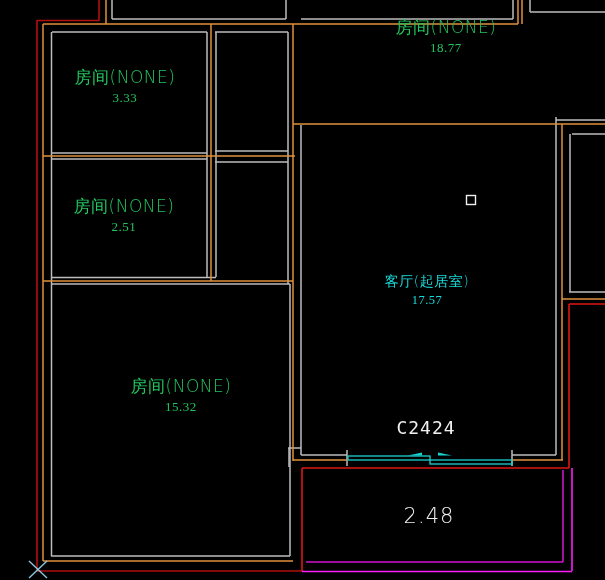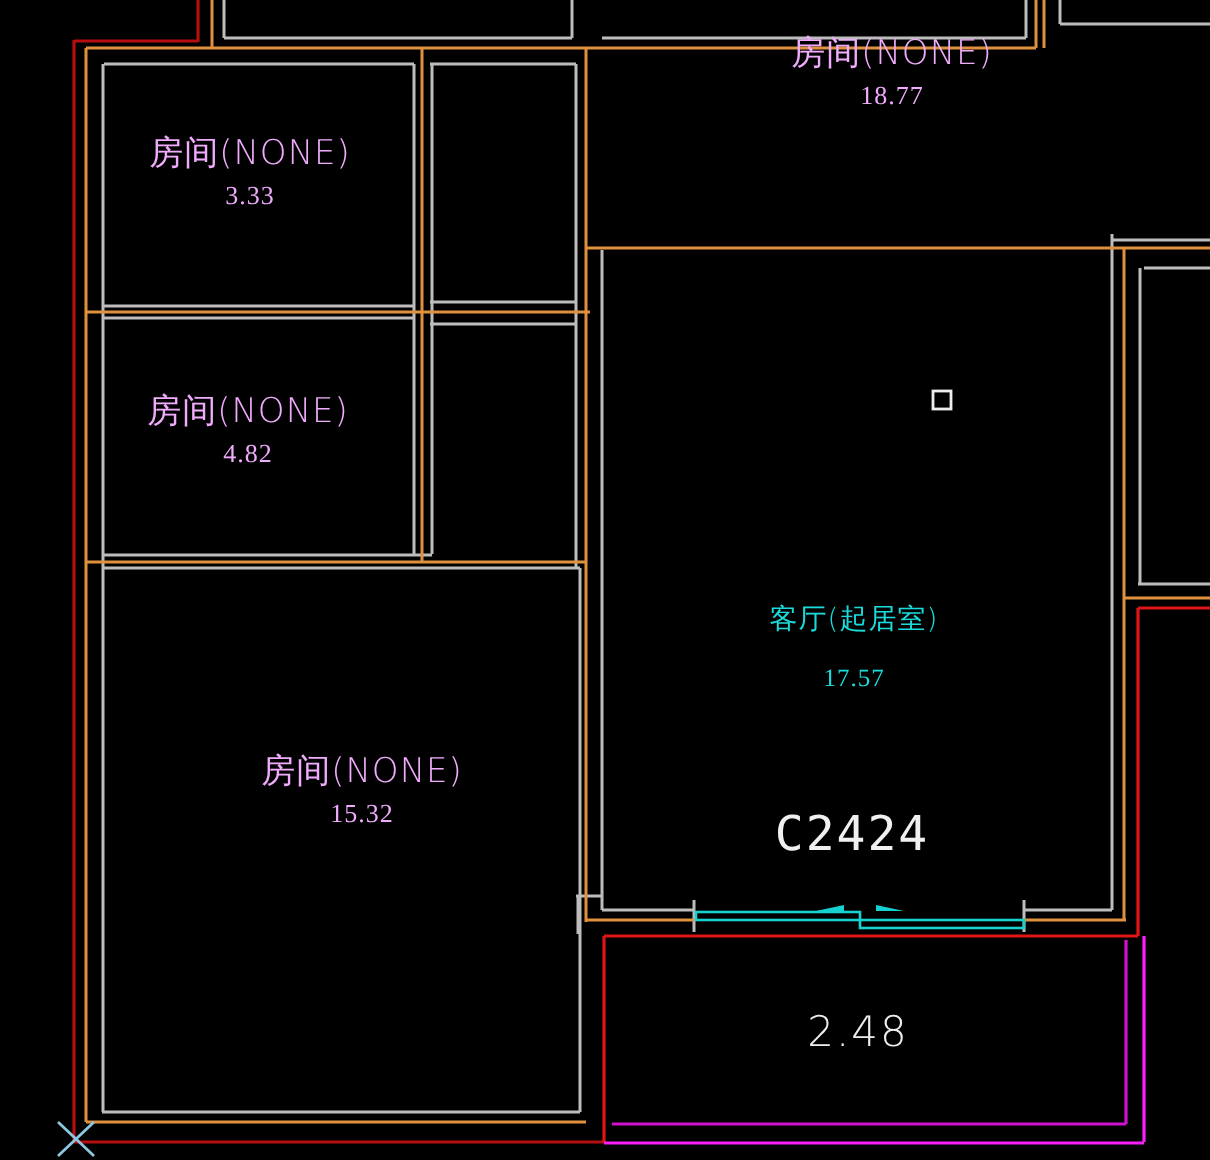--- a/index.html
+++ b/index.html
@@ -9,37 +9,37 @@
     background:#000;
     overflow:hidden;
     font-family:"DejaVu Sans", sans-serif;
   }
   #plan-svg{position:absolute;left:0;top:0;}
   .lbl{
     position:absolute;
     transform:translateX(-50%);
     text-align:center;
     white-space:nowrap;
-    color:#f0abfc;
+    color:#22c55e;
     font-weight:300;
     letter-spacing:0.5px;
   }
   .lbl .name{display:block;font-size:17px;line-height:21px;}
   .lbl .val{display:block;font-size:13px;line-height:12px;margin-top:4px;font-family:Liberation Serif, serif;}
   .lbl-room-a{left:125px;top:67px;}
   .lbl-room-b{left:124px;top:196px;}
   .lbl-room-t{left:446px;top:17px;}
   .lbl-room-big{left:181px;top:376px;}
   .lbl-living{left:427px;top:273px;color:#1ADBDB;}
-  .lbl-living .name{font-size:14px;line-height:17px;margin-top:29px;}
-  .lbl-living .val{font-size:12.5px;margin-top:14px;}
+  .lbl-living .name{font-size:14px;line-height:17px;}
+  .lbl-living .val{font-size:12.5px;margin-top:4px;}
   .lbl-window{
-    position:absolute;left:426px;top:404px;
+    position:absolute;left:426px;top:415px;
     transform:translateX(-50%);
-    color:#F0F0F0;font-size:24px;line-height:26px;
+    color:#F0F0F0;font-size:18px;line-height:26px;
     font-family:"DejaVu Sans Mono", monospace;
     font-weight:300;white-space:nowrap;letter-spacing:1px;
   }
   .lbl-balcony{
     position:absolute;left:429px;top:507px;
     transform:translateX(-50%);
     color:#EDEDED;font-size:21px;line-height:19px;
     font-weight:300;white-space:nowrap;letter-spacing:1px;
   }
 </style>
@@ -142,21 +142,21 @@
     </g>
   </svg>
 
   <div class="lbl lbl-room-a">
     <span class="name">房间(NONE)</span>
     <span class="val">3.33</span>
   </div>
 
   <div class="lbl lbl-room-b">
     <span class="name">房间(NONE)</span>
-    <span class="val">4.82</span>
+    <span class="val">2.51</span>
   </div>
 
   <div class="lbl lbl-room-t">
     <span class="name">房间(NONE)</span>
     <span class="val">18.77</span>
   </div>
 
   <div class="lbl lbl-room-big">
     <span class="name">房间(NONE)</span>
     <span class="val">15.32</span>

